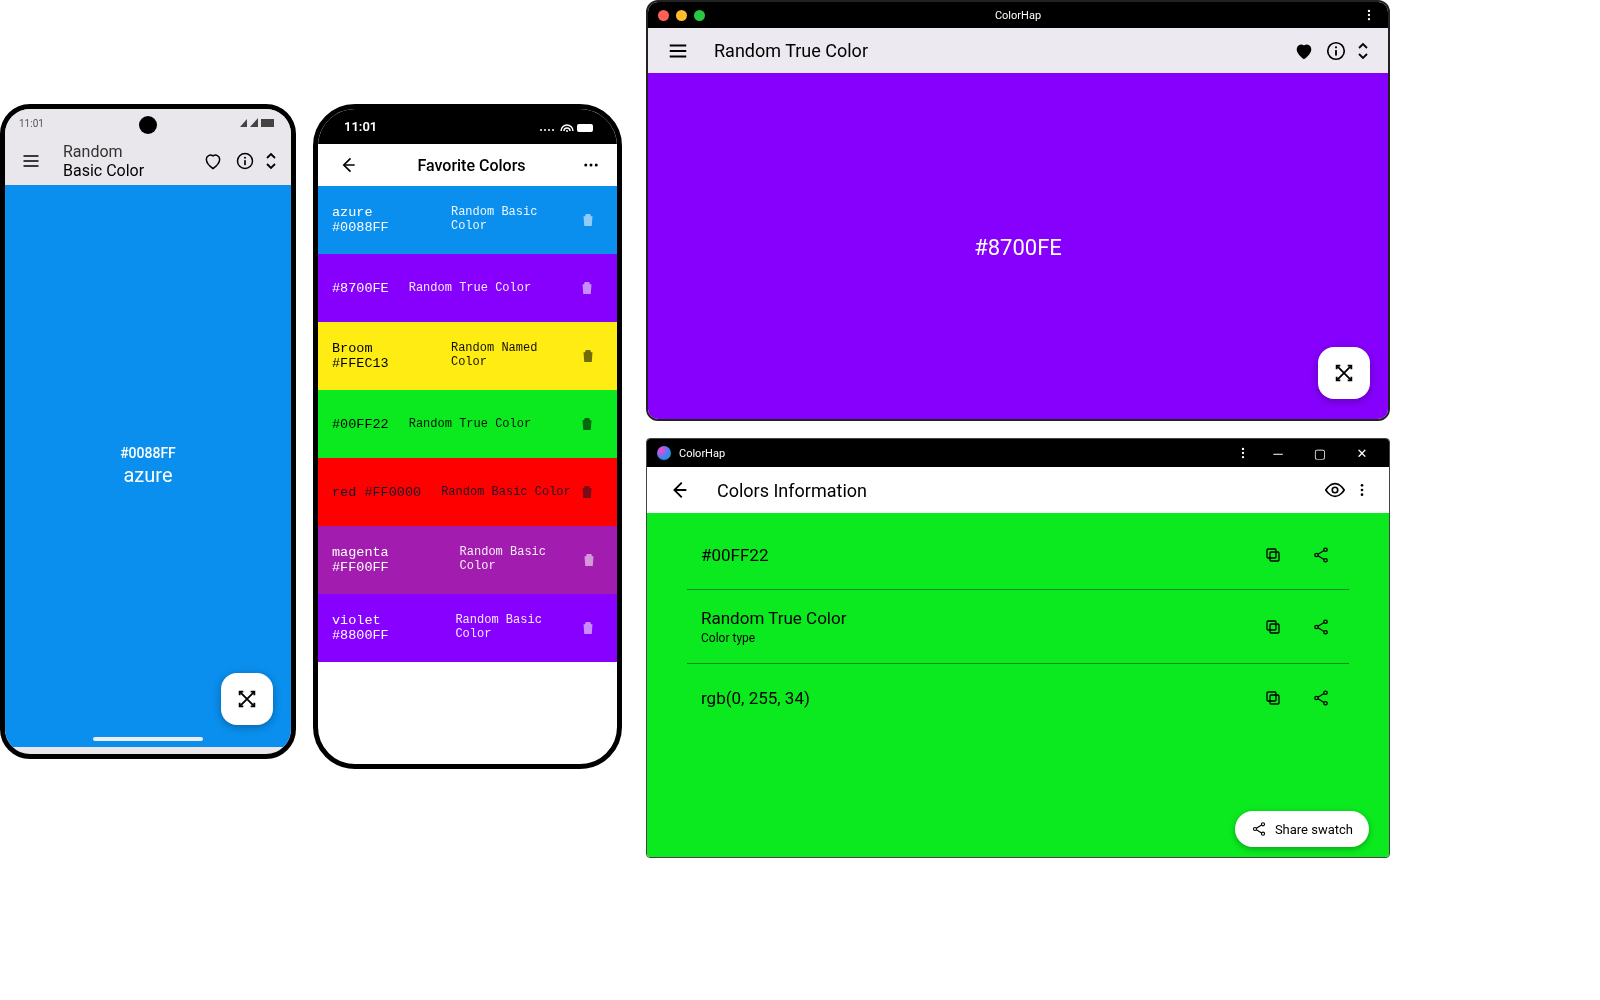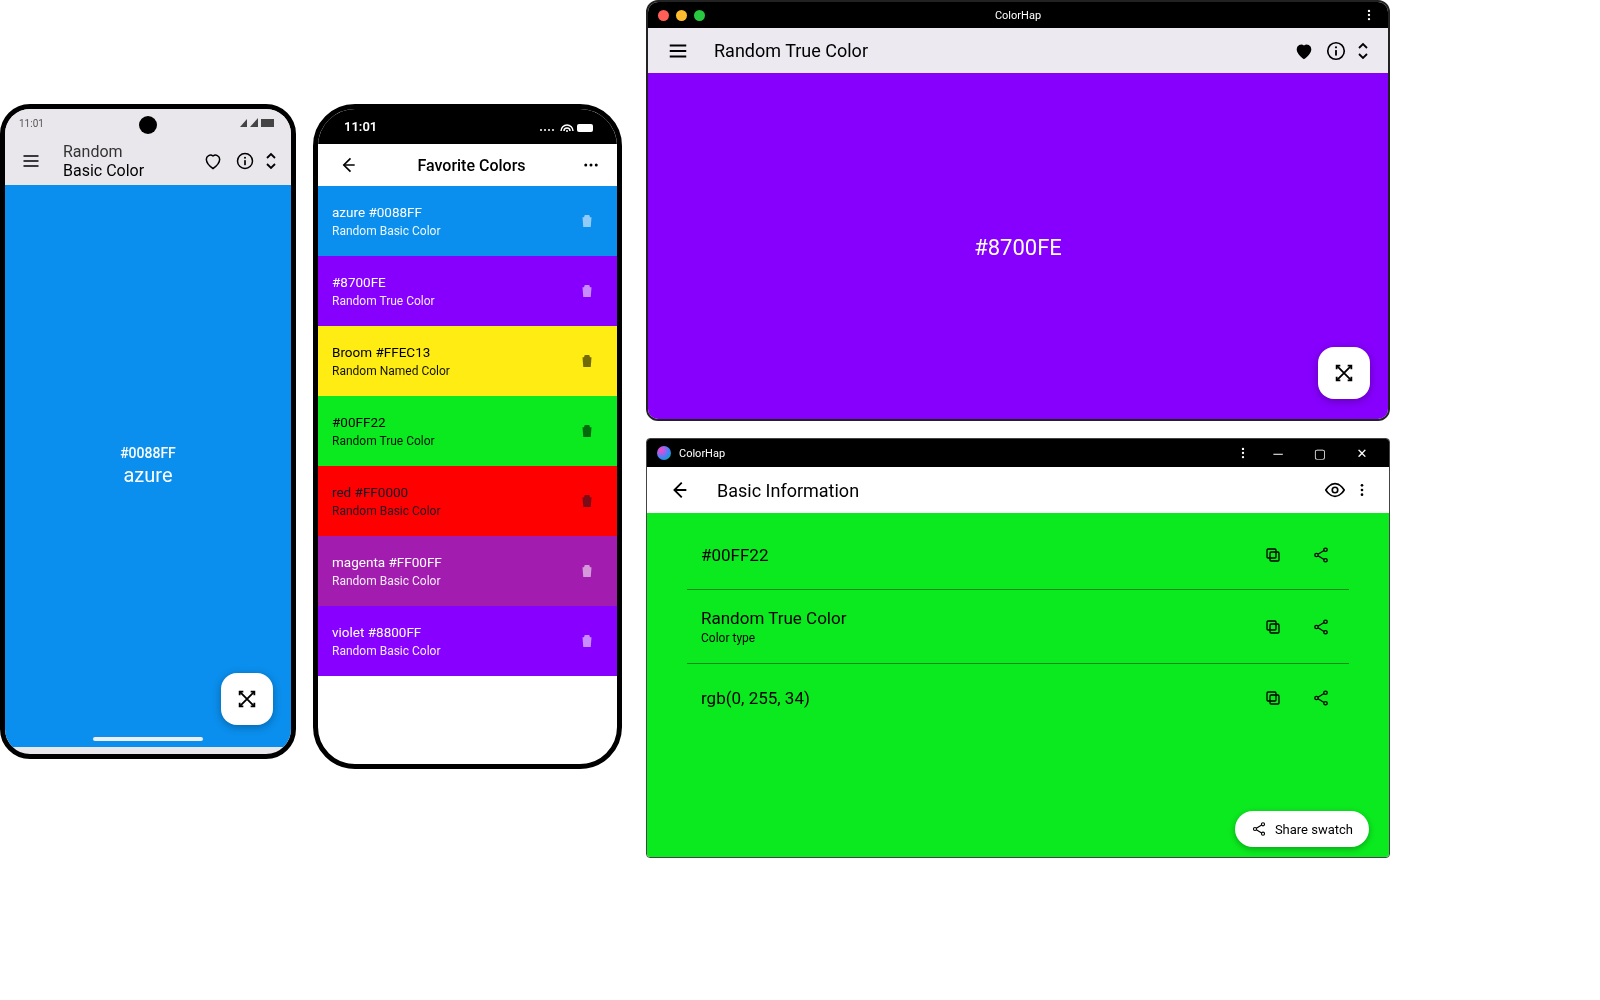--- a/index.html
+++ b/index.html
@@ -56,21 +56,21 @@
   }
   .dev2 .appbar2 {
     height: 42px; background: #fff; display: flex; align-items: center; padding: 0 14px;
     border-bottom: 0; position: relative;
   }
   .dev2 .appbar2 .title { flex: 1; text-align: center; font-size: 16px; font-weight: 500; }
   .dev2 .favlist { height: 578px; overflow: hidden; }
   .dev2 .favitem {
     padding: 18px 14px; display: flex; align-items: center; justify-content: space-between;
   }
-  .dev2 .favitem .txt { display: flex; flex-direction: column; gap: 4px; }
+  .dev2 .favitem .txt { display: flex; flex-direction: row; gap: 20px; font-family: Liberation Mono, monospace; }
   .dev2 .favitem .t1 { font-size: 13.5px; }
   .dev2 .favitem .t2 { font-size: 12px; opacity: .92; }
   .dev2 .favitem .del { opacity: .55; }
 
   
   .dev3 {
     position: absolute; left: 646px; top: 0; width: 744px; height: 421px;
     border: 2px solid #222; border-radius: 12px; overflow: hidden; background: #fff;
   }
   .dev3 .titlebar {
@@ -362,21 +362,21 @@
     <span class="winbtn">▢</span>
     <span class="winbtn">✕</span>
   </div>
   <div class="appbar4">
     <span class="iconbtn">
       <svg width="22" height="22" viewBox="0 0 24 24">
           <path d="M15 4l-8 8 8 8" stroke="#000" stroke-width="2" fill="none"></path>
           <path d="M7 12h13" stroke="#000" stroke-width="2"></path>
         </svg>
     </span>
-    <div class="title">Basic Information</div>
+    <div class="title">Colors Information</div>
     <span class="iconbtn">
       <svg width="22" height="22" viewBox="0 0 24 24">
           <path d="M2 12s4-7 10-7 10 7 10 7-4 7-10 7S2 12 2 12z" fill="none" stroke="#000" stroke-width="1.8"></path>
           <circle cx="12" cy="12" r="3" fill="none" stroke="#000" stroke-width="1.8"></circle>
         </svg>
     </span>
     <span class="iconbtn" style="width:22px">
       <svg width="16" height="16" viewBox="0 0 24 24">
           <circle cx="12" cy="5" r="2"></circle>
           <circle cx="12" cy="12" r="2"></circle>

